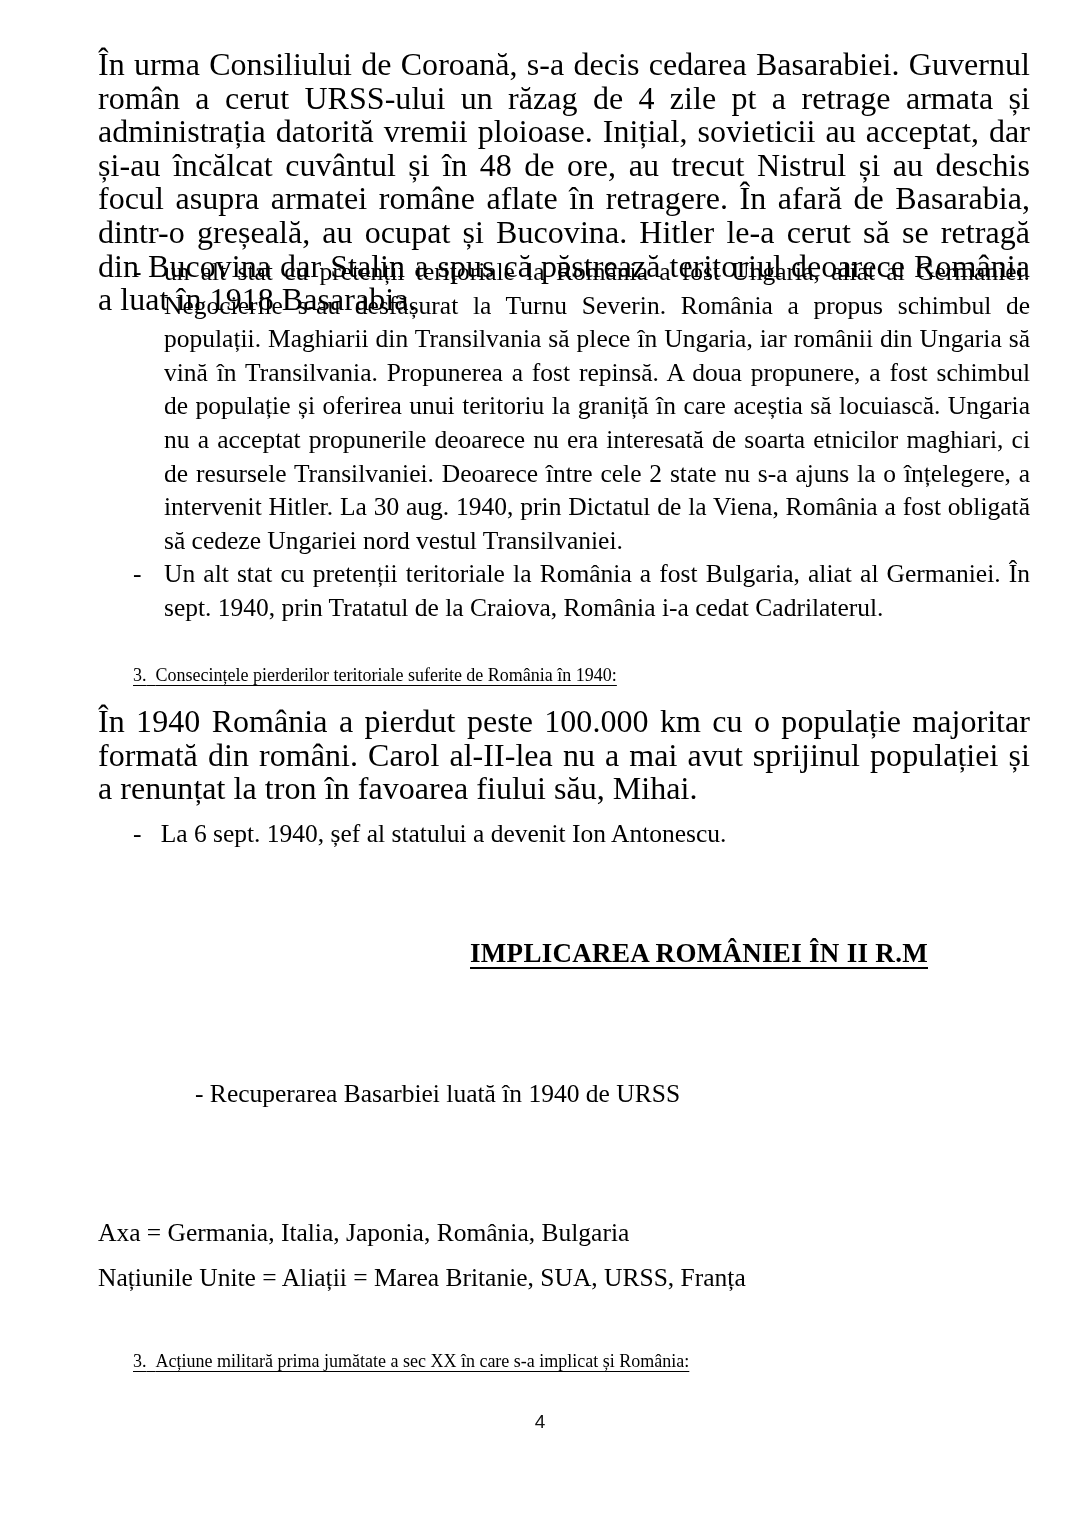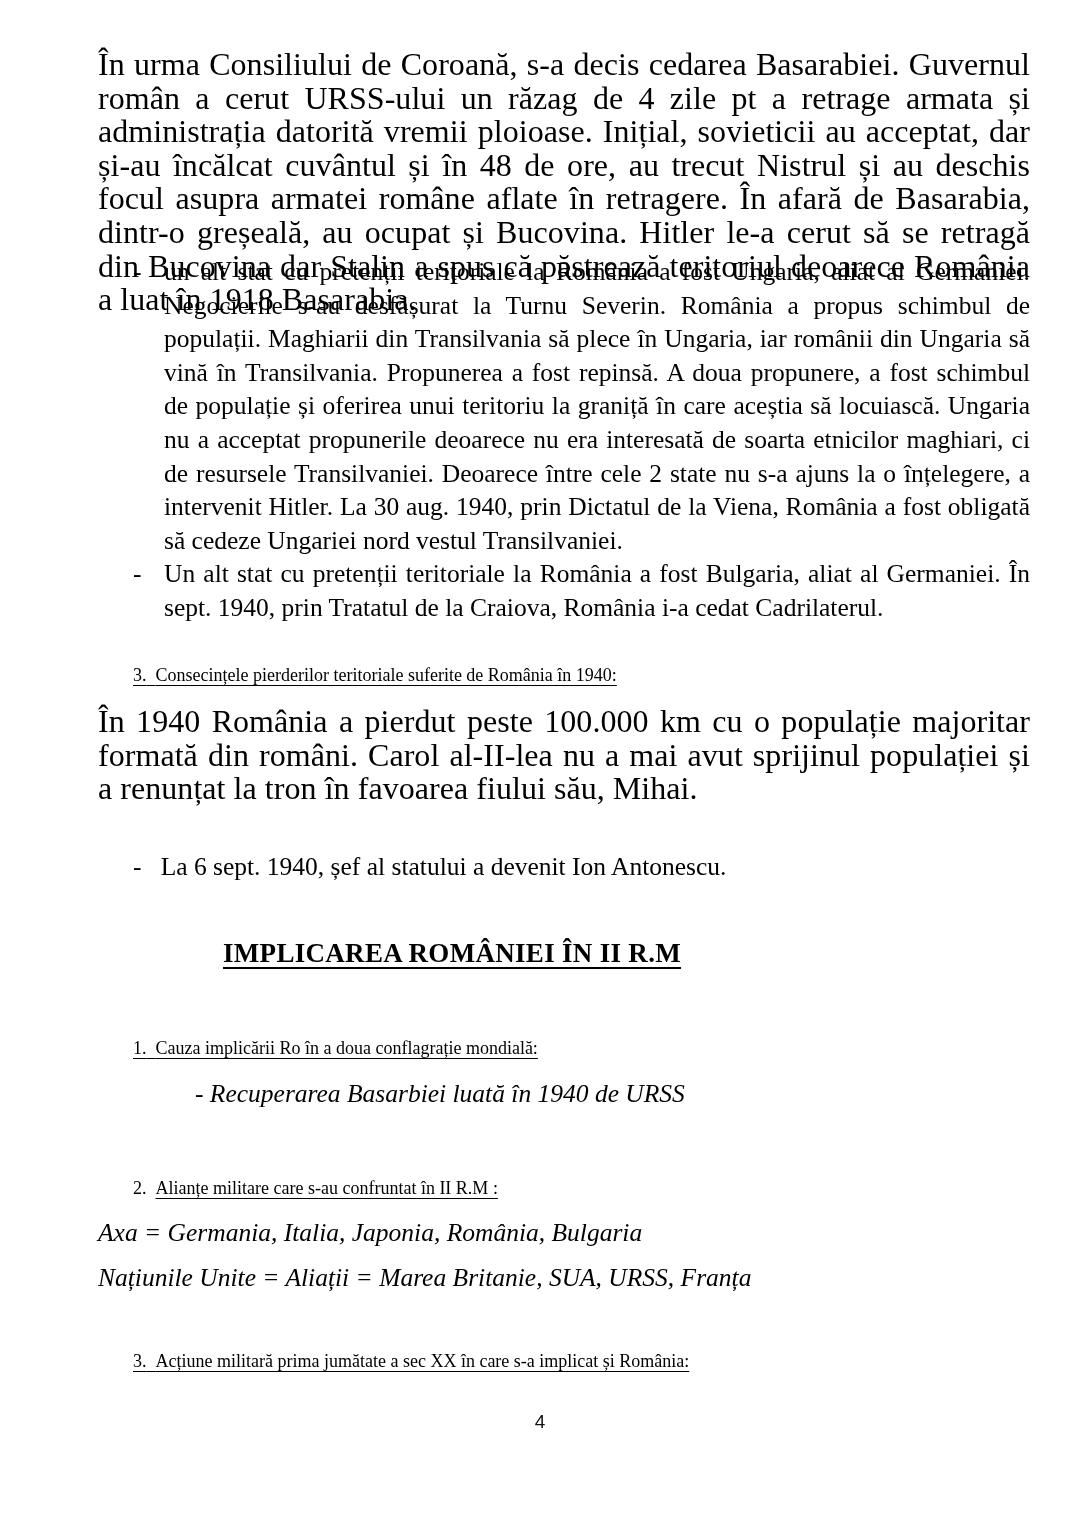--- a/index.html
+++ b/index.html
@@ -77,36 +77,36 @@
   }
   .num-head .num-plain {
     text-decoration: none;
   }
 
   
   .doc-title {
     position: absolute;
     left: 0;
     width: 904px;
-    text-align: center;
+    text-align: right;
     font-size: 27px;
     font-weight: bold;
     letter-spacing: 0.3px;
+    padding-left: 24px;
   }
   .doc-title span {
     text-decoration: underline;
     text-underline-offset: 5px;
   }
 
   .plain-line {
     position: absolute;
     font-size: 25.5px;
     line-height: 33.6px;
     white-space: nowrap;
-    font-style: italic;
   }
 
   .sub-dash {
     position: absolute;
     font-size: 25.5px;
     line-height: 33.6px;
     white-space: nowrap;
   }
 
   .page-number {
@@ -140,37 +140,31 @@
   </div>
 
   <div class="num-head" style="left:133px; top:659px;">
     <span class="u">3.</span><span class="u">&nbsp;&nbsp;</span><span class="u">Consecințele pierderilor teritoriale suferite de România în 1940:</span>
   </div>
 
   <div class="body-col" style="top:705px;">
     <p class="just">În 1940 România a pierdut peste 100.000 km cu o populație majoritar formată din români. Carol al-II-lea nu a mai avut sprijinul populației și a renunțat la tron în favoarea fiului său, Mihai.</p>
   </div>
 
-  <div class="sub-dash" style="left:133px; top:817px;margin-top:33px;">
+  <div class="sub-dash" style="left:133px; top:817px;">
     <span>-</span><span>&nbsp;&nbsp;&nbsp;</span><span>La 6 sept. 1940, șef al statului a devenit Ion Antonescu.</span>
   </div>
 
   <div class="doc-title" style="top:938px;">
     <span>IMPLICAREA ROMÂNIEI ÎN II R.M</span>
   </div>
 
-  <div class="num-head" style="left:133px; top:1032px;">
-    <span class="u">1.</span><span class="u">&nbsp;&nbsp;</span><span class="u">Cauza implicării Ro în a doua conflagrație mondială:</span>
-  </div>
 
   <div class="plain-line" style="left:195px; top:1077px;">- Recuperarea Basarbiei luată în 1940 de URSS</div>
 
-  <div class="num-head" style="left:133px; top:1172px;">
-    <span class="num-plain">2.</span><span class="num-plain">&nbsp;&nbsp;</span><span class="u">Alianțe militare care s-au confruntat în II R.M :</span>
-  </div>
 
   <div class="plain-line" style="left:98px; top:1261px;">Națiunile Unite = Aliații = Marea Britanie, SUA, URSS, Franța</div>
   <div class="plain-line" style="left:98px; top:1216px;">Axa = Germania, Italia, Japonia, România, Bulgaria</div>
 
   <div class="num-head" style="left:133px; top:1345px;">
     <span class="u">3.</span><span class="u">&nbsp;&nbsp;</span><span class="u">Acțiune militară prima jumătate a sec XX în care s-a implicat și România:</span>
   </div>
 
   <div class="page-number" style="top:1411px;">4</div>
 

